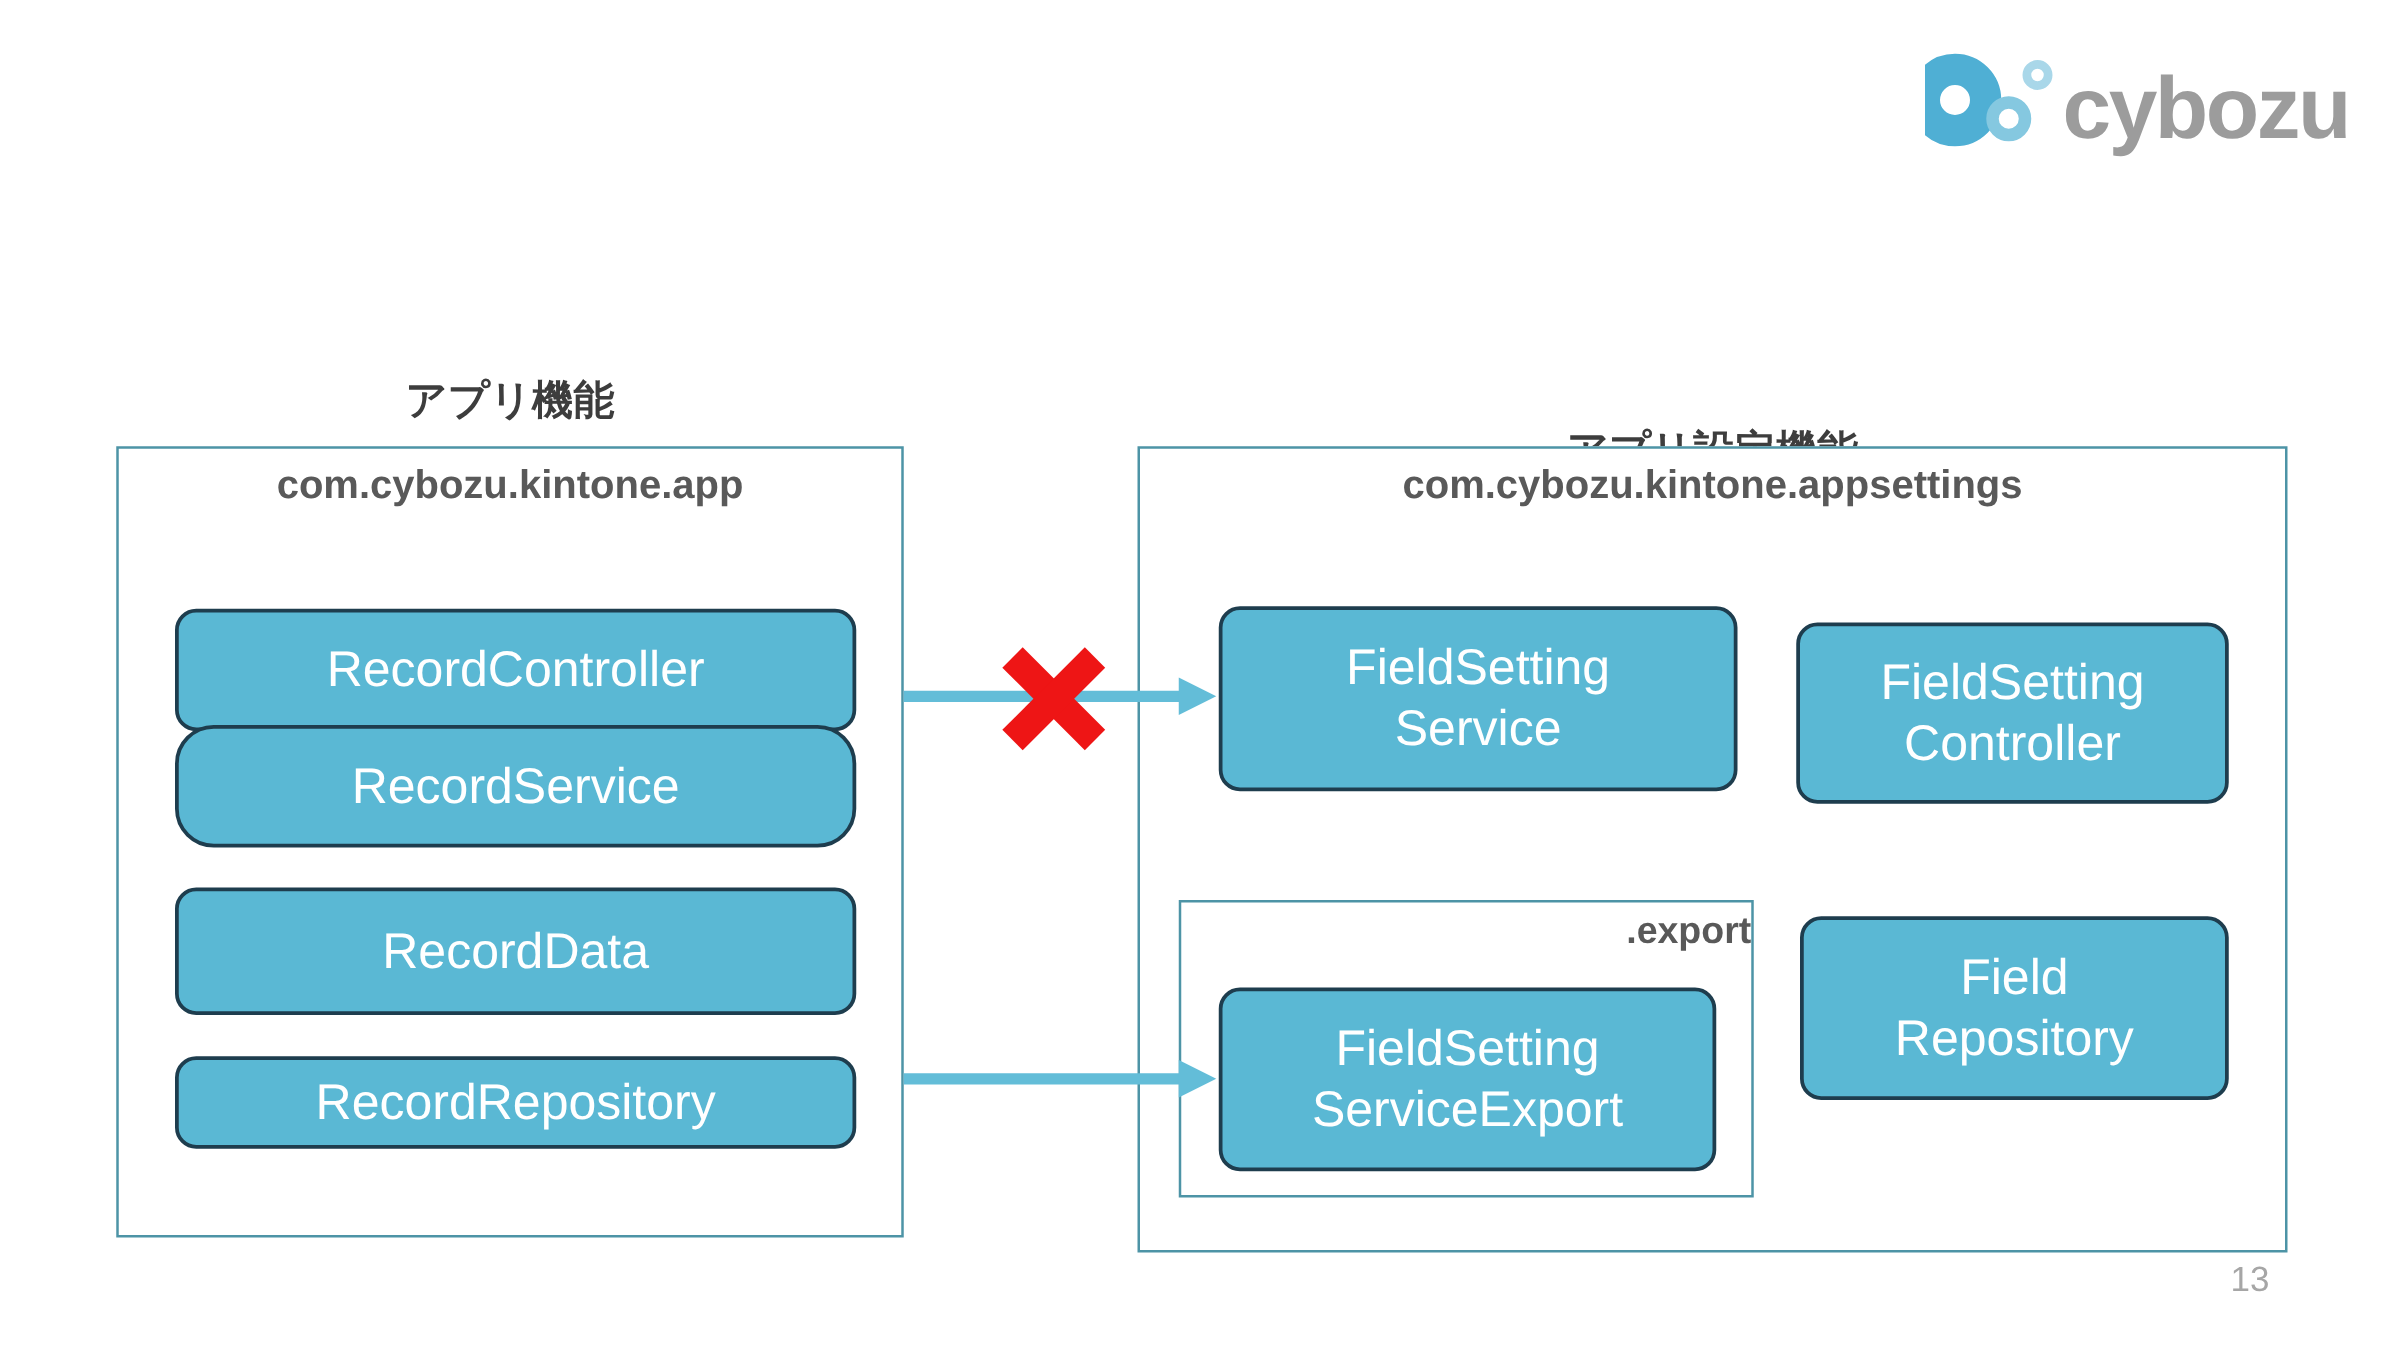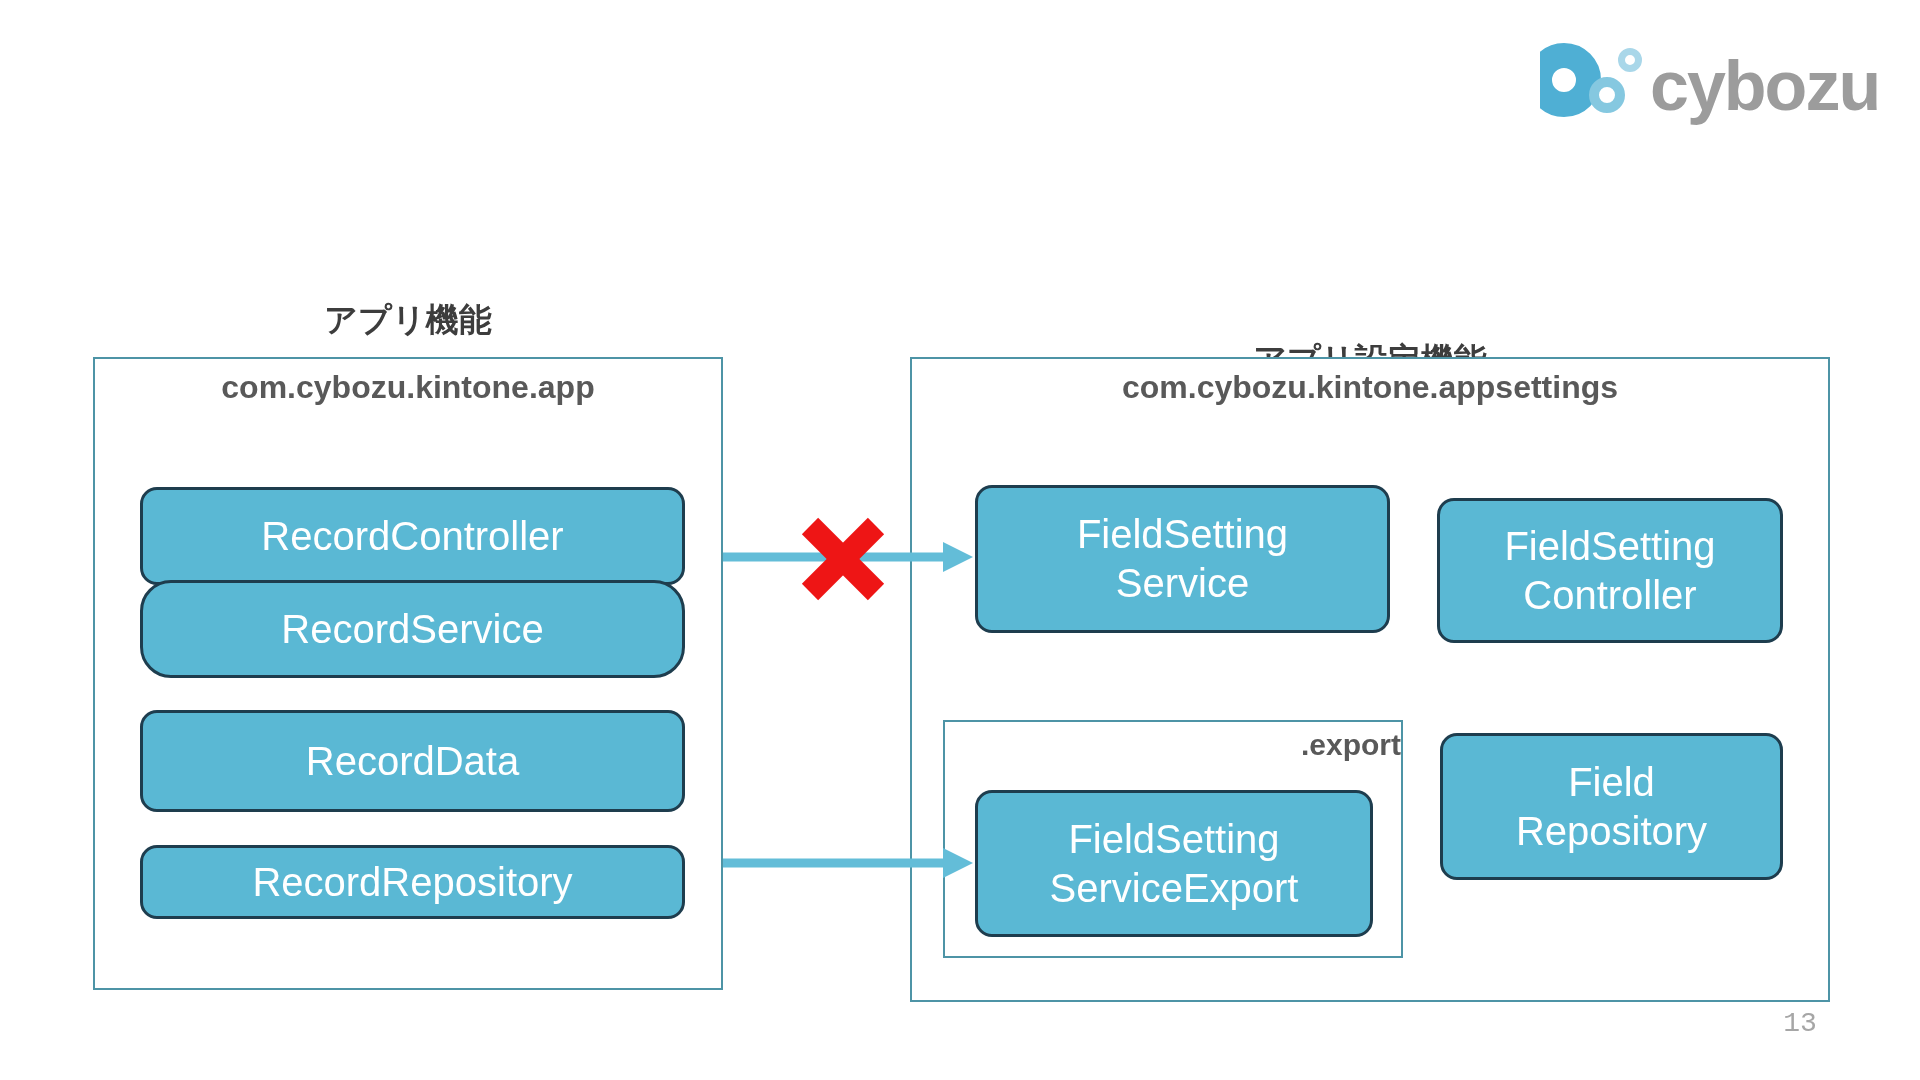--- a/index.html
+++ b/index.html
@@ -56,21 +56,21 @@
   #export-label{
     position:absolute;left:0;right:0;top:6px;text-align:right;
     font-size:30px;font-weight:bold;color:#595959;
   }
   
   #overlay{left:0;top:0;width:1920px;height:1080px;pointer-events:none;}
   
   #logo{left:1540px;top:30px;width:350px;height:105px;}
   
   #page-number{left:1760px;top:1008px;width:80px;text-align:center;
-    font-size:28px;color:#a6a6a6;font-family:Liberation Mono, monospace;}
+    font-size:28px;color:#a6a6a6;}
 </style>
 </head>
 <body>
 
 <div id="slide">
 
   <svg id="logo" class="abs" viewBox="0 0 350 105" xmlns="http://www.w3.org/2000/svg">
     <circle cx="24" cy="50" r="24.5" fill="none" stroke-width="25" stroke="#4fafd4"></circle>
     <circle cx="67" cy="65" r="13" fill="none" stroke-width="10" stroke="#85c8e0"></circle>
     <circle cx="90" cy="30" r="8.5" fill="none" stroke-width="7" stroke="#a9d7e9"></circle>

